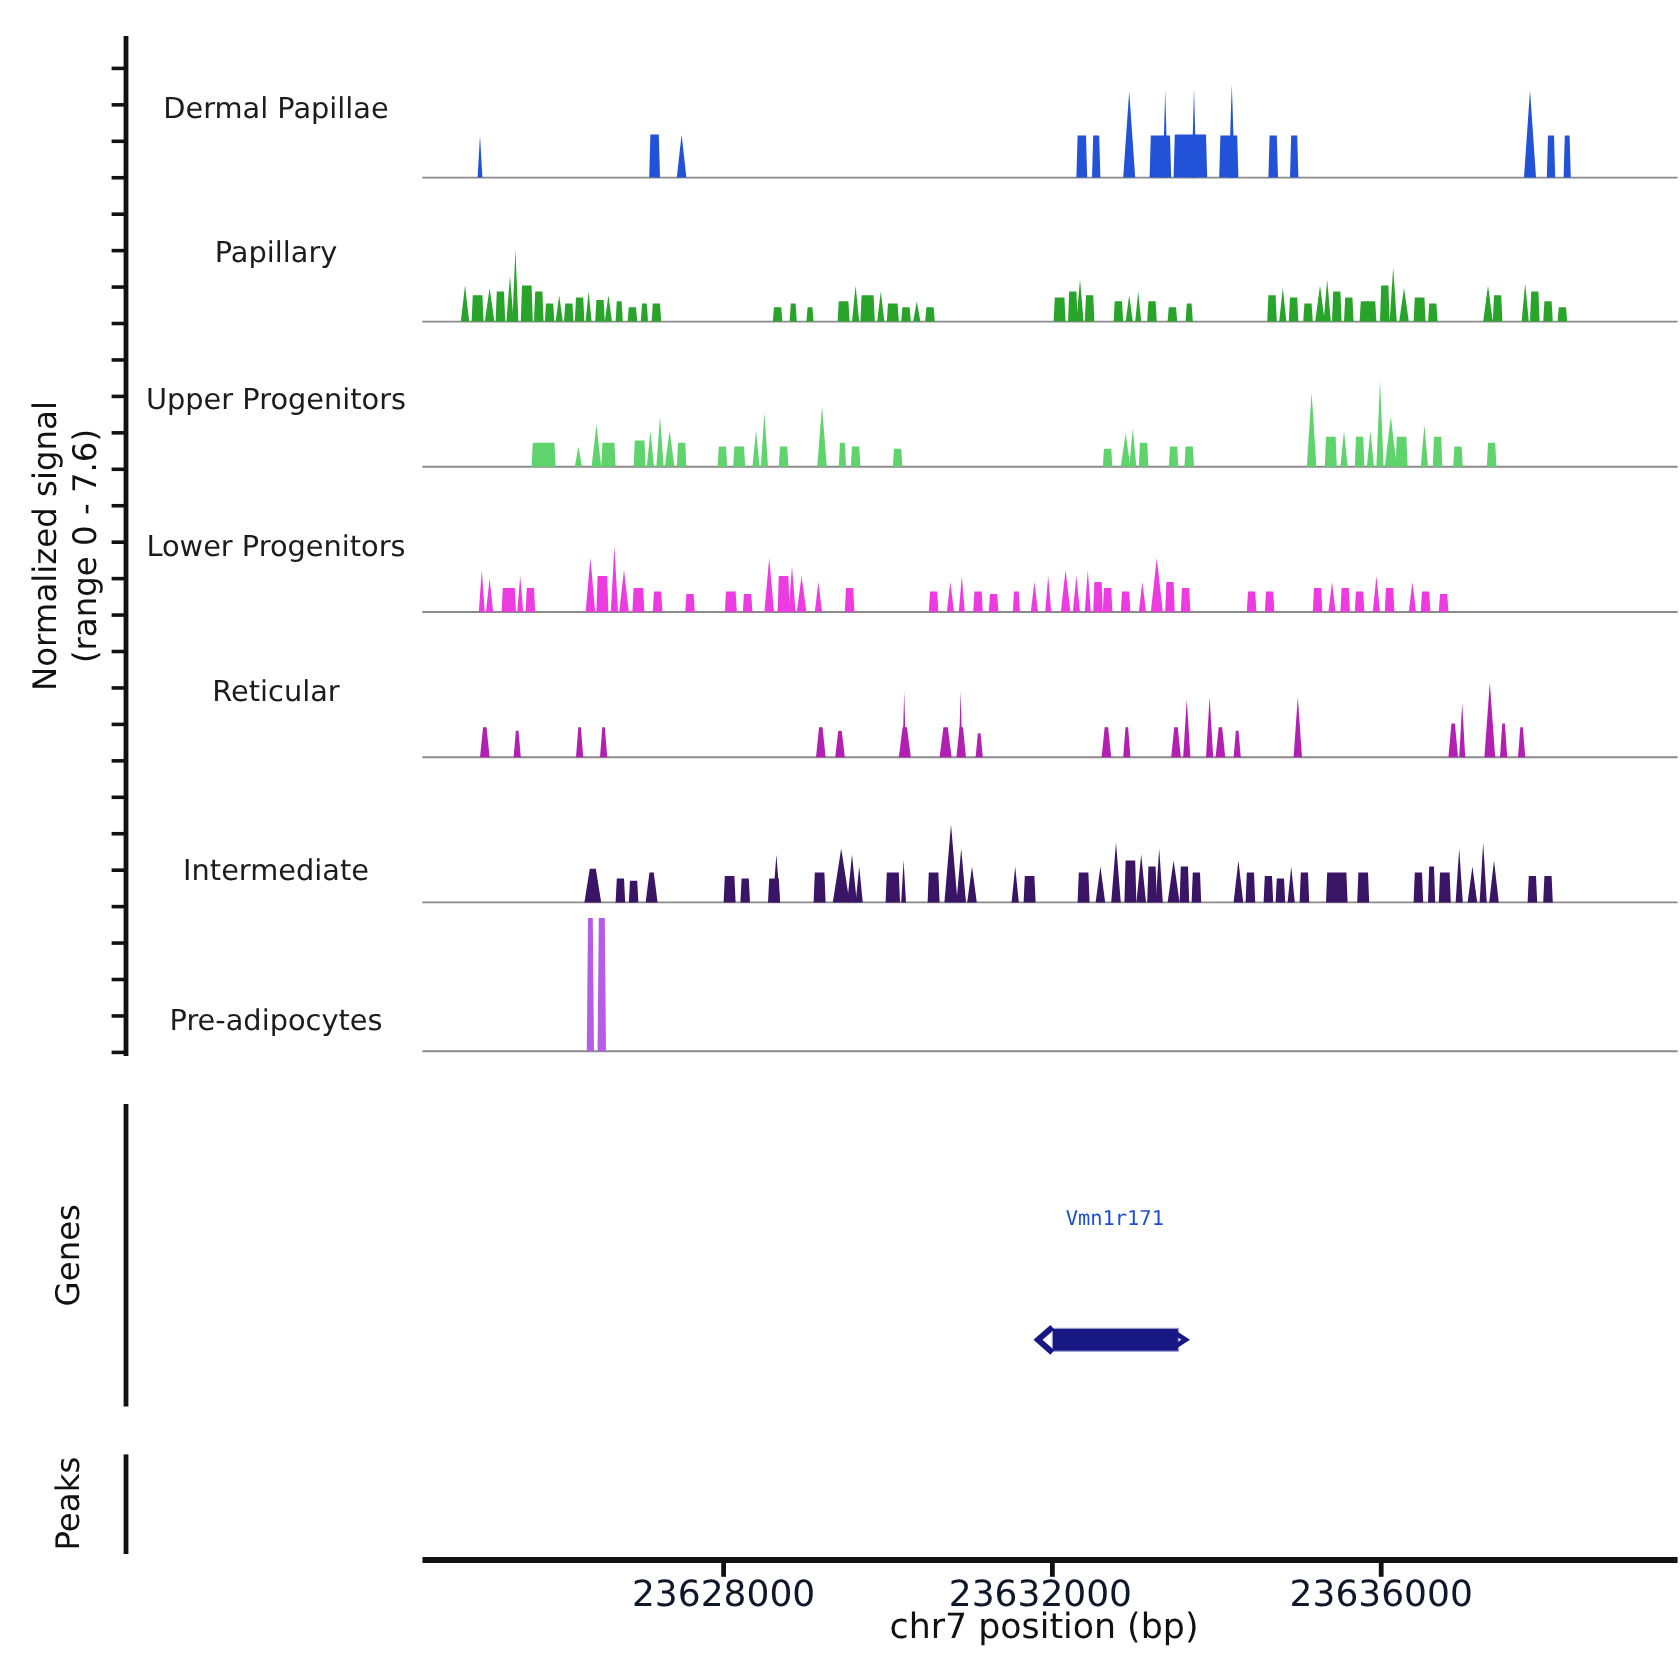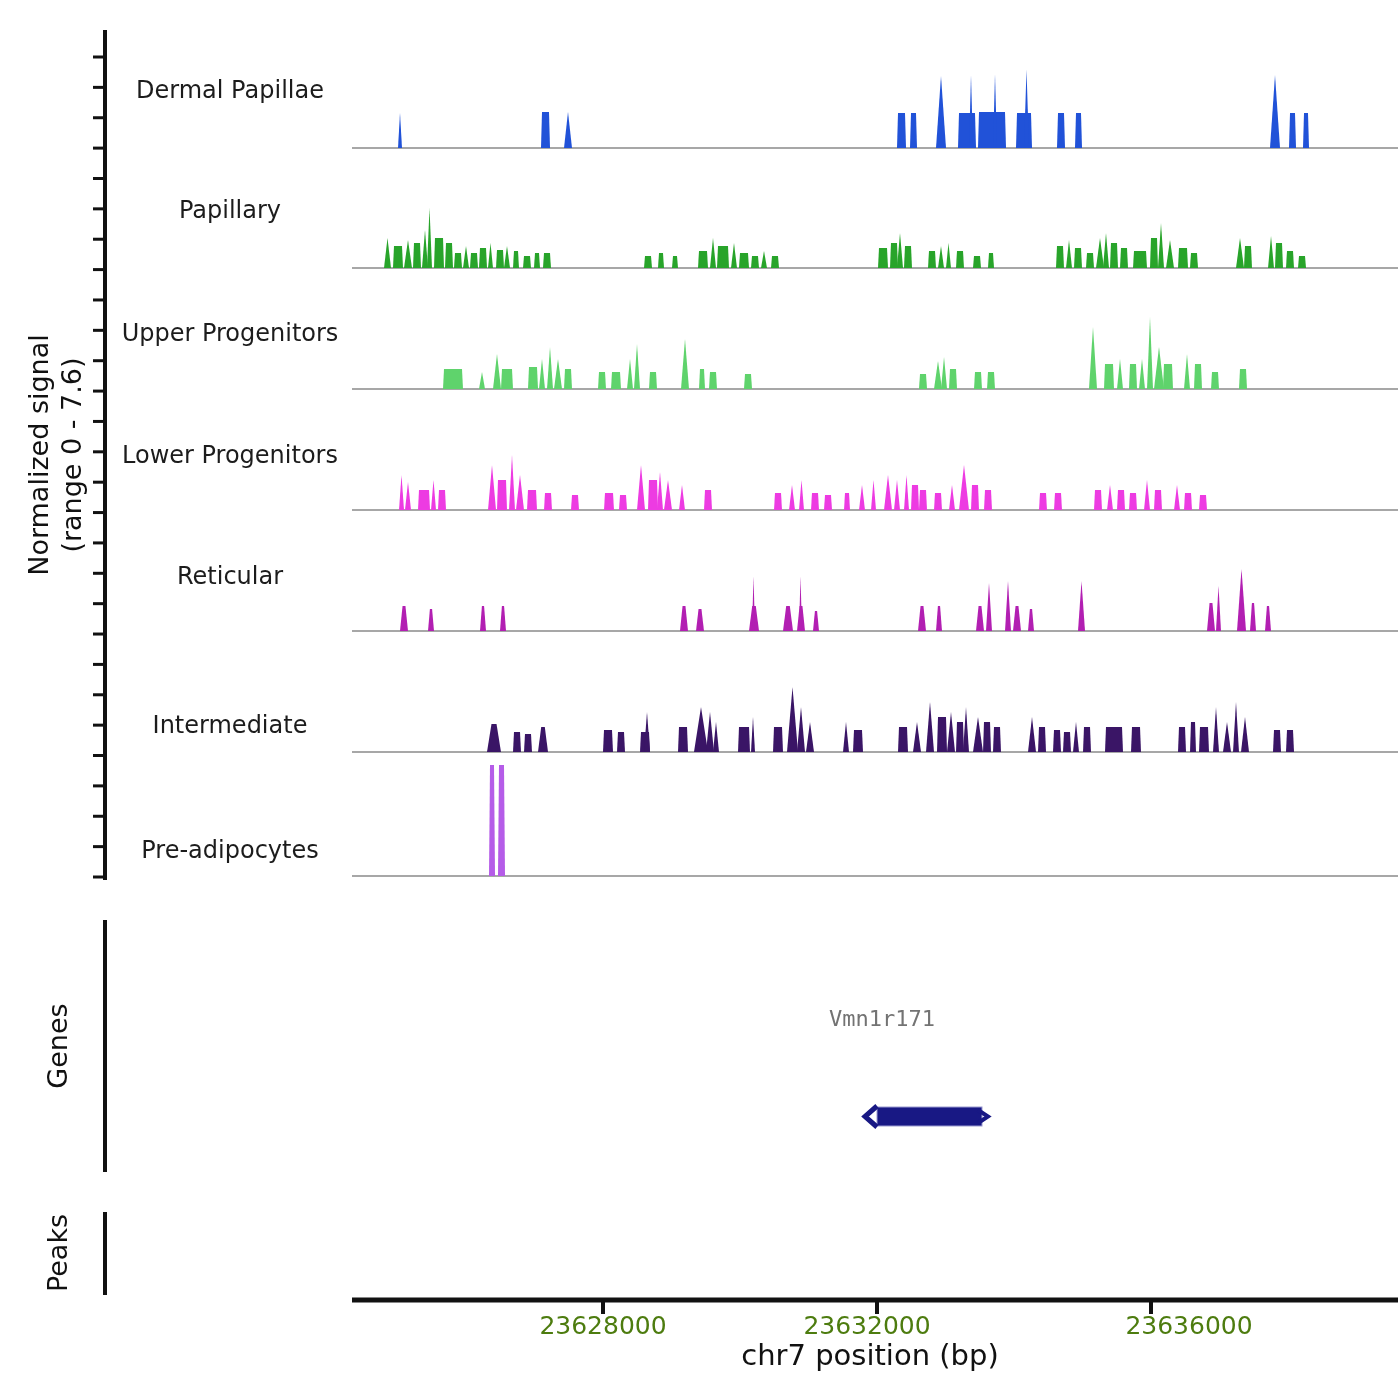--- a/index.html
+++ b/index.html
@@ -9,25 +9,25 @@
   .ylab{position:absolute;left:55px;top:455px;transform:translate(-50%,-50%) rotate(-90deg);
         text-align:center;font-size:27px;line-height:33px;color:#111;white-space:nowrap;}
   .seclab{position:absolute;transform:translate(-50%,-50%) rotate(-90deg);
         font-size:27px;color:#111;white-space:nowrap;}
   .seclab.genes{left:57px;top:1046px;}
   .seclab.peaks{left:57px;top:1253px;}
   .tlabel{position:absolute;left:90px;width:280px;text-align:center;
         font-size:24px;color:#1c1c1c;white-space:nowrap;}
   .t0{top:76px;} .t1{top:196px;} .t2{top:319px;} .t3{top:441px;}
   .t4{top:562px;} .t5{top:699px;margin-top:12px;} .t6{top:836px;}
-  .genename{position:absolute;left:829px;top:1006px;width:200px;text-align:left;
-        font-family:"DejaVu Sans Mono",monospace;font-size:22px;color:#737373;}
+  .genename{position:absolute;left:829px;top:1006px;width:200px;text-align:center;
+        font-family:"DejaVu Sans Mono",monospace;font-size:17px;color:#1d4ed8;}
   .xtick{position:absolute;top:1311px;width:200px;text-align:center;
-        font-size:25px;color:#4d7c0f;}
-  .x0{left:503px;} .x1{left:767px;} .x2{left:1089px;}
+        font-size:30px;color:#0f172a;}
+  .x0{left:503px;} .x1{left:767px;} .x2{left:1051px;}
   .xtitle{position:absolute;left:660px;top:1338px;width:420px;text-align:center;
         font-size:29px;color:#111;}
 </style>
 </head>
 <body>
 
 <div class="canvas">
   <svg id="plot-svg" viewBox="0 0 1400 1400">
       <line x1="352" y1="148" x2="1398" y2="148" stroke="#8a8a8a" stroke-width="1.6"></line>
       <polygon points="398,148 400,113 402,148" fill="#2152d8"></polygon>

